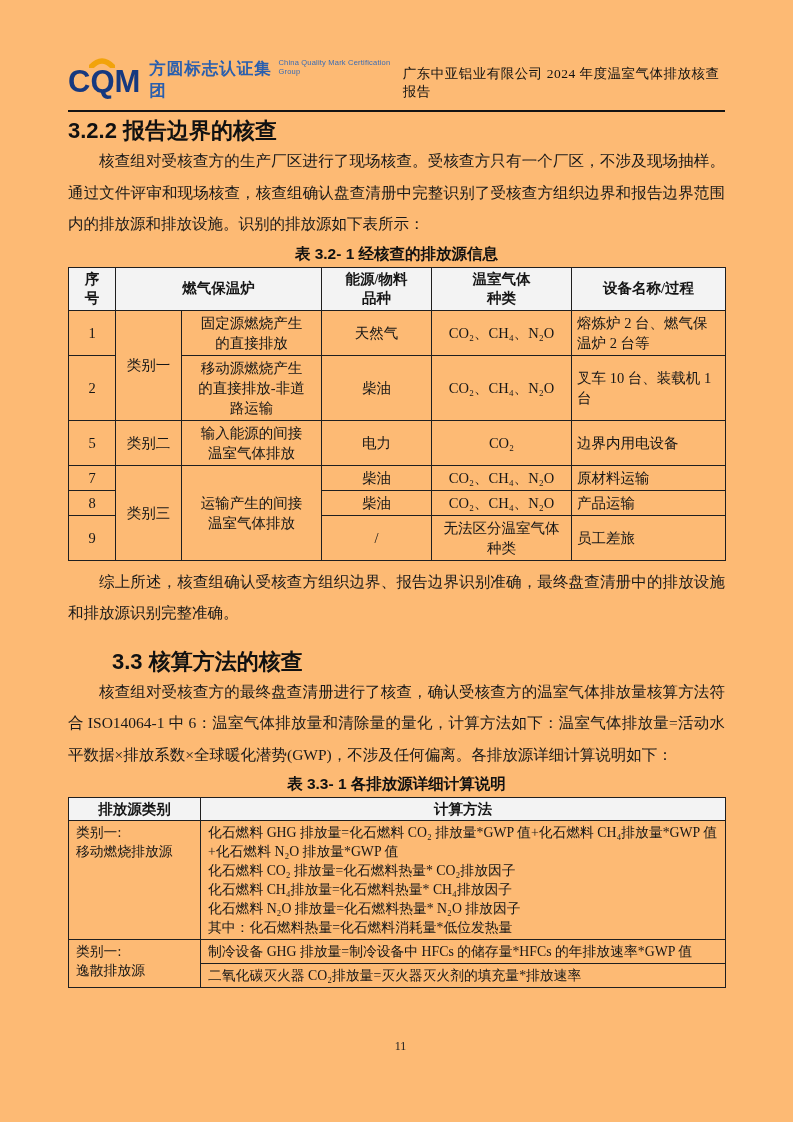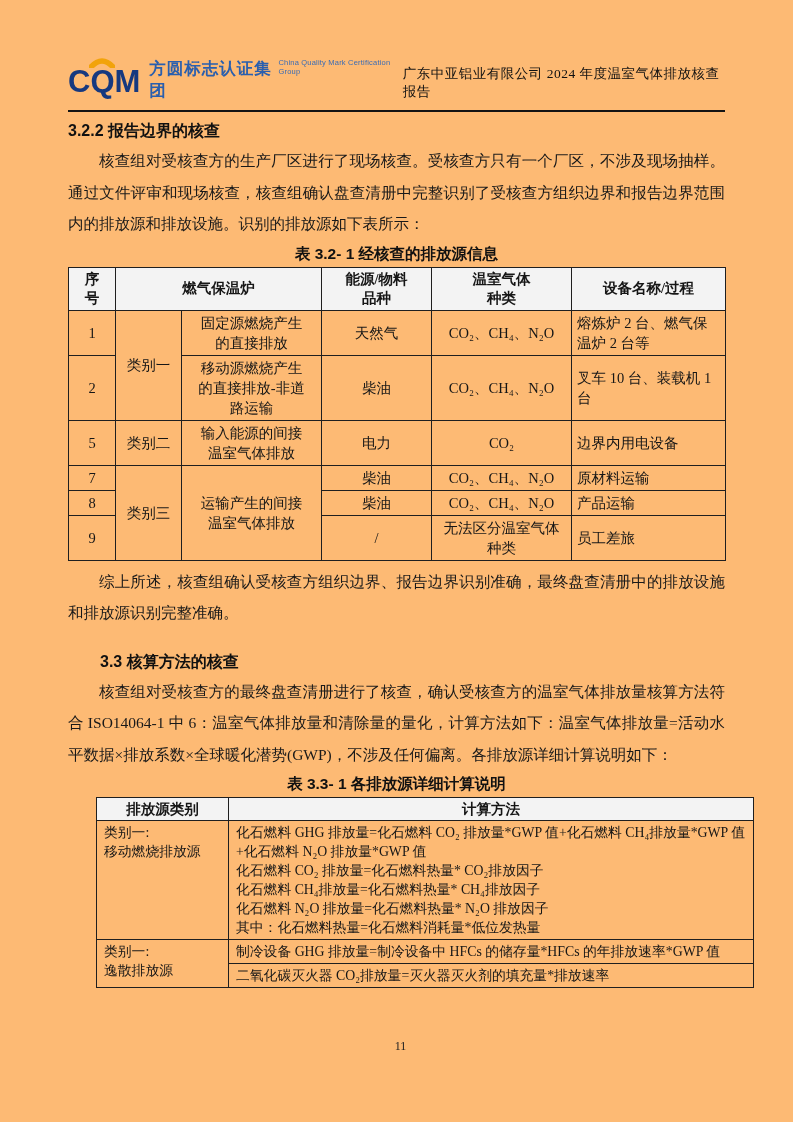--- a/index.html
+++ b/index.html
@@ -26,21 +26,21 @@
     font-family:"Liberation Sans", sans-serif; font-weight:bold;
     font-size:16.5px; color:#2a5fae; letter-spacing:1px;
   }
   .logo-en {
     font-family:"Liberation Sans", sans-serif; font-size:7.5px; color:#3a6cb5; letter-spacing:0.2px;
   }
   .doc-title { font-size:13.5px; color:#111; padding-bottom:1px; letter-spacing:0.5px; }
   
   .sec-heading {
     font-family:"Liberation Sans", sans-serif; font-weight:bold;
-    font-size:16px; color:#111; margin:8px 0 3px 0; line-height:22px;
+    font-size:22px; color:#111; margin:8px 0 3px 0; line-height:22px;
   }
   .sec-heading.indented { padding-left:2em;margin-top:22px; }
   .body-para {
     font-size:15.5px; line-height:31.5px; text-indent:2em;
     text-align:justify; color:#191919;
   }
   .tbl-caption {
     font-family:"Liberation Sans", sans-serif; font-weight:bold;
     font-size:15.5px; text-align:center; line-height:22px; margin:3px 0 2px 0; color:#111;
   }
@@ -55,21 +55,21 @@
   .t1 td { text-align:center; line-height:20px; }
   .t1 td.left { text-align:left; }
   .t1 tr.rh-hd { height:42px; }
   .t1 tr.rh-1 { height:43px; }
   .t1 tr.rh-2 { height:62px; }
   .t1 tr.rh-5 { height:41px; }
   .t1 tr.rh-7 { height:22px; }
   .t1 tr.rh-8 { height:22px; }
   .t1 tr.rh-9 { height:45px; }
   
-  .t2 { margin-bottom:0;margin-left:28px; }
+  .t2 { margin-bottom:0; }
   .t2 th { height:22px; line-height:18px; font-size:14.5px; }
   .t2 td { vertical-align:top; text-align:left; font-size:13.8px; line-height:19px; padding:2px 7px; }
   .t2 td.src { padding-top:2px; }
   .formula-line { line-height:19px; }
   
   .page-number {
     position:absolute; left:8px; right:0; bottom:68px;
     text-align:center; font-size:12px; color:#222;
   }
 </style>

